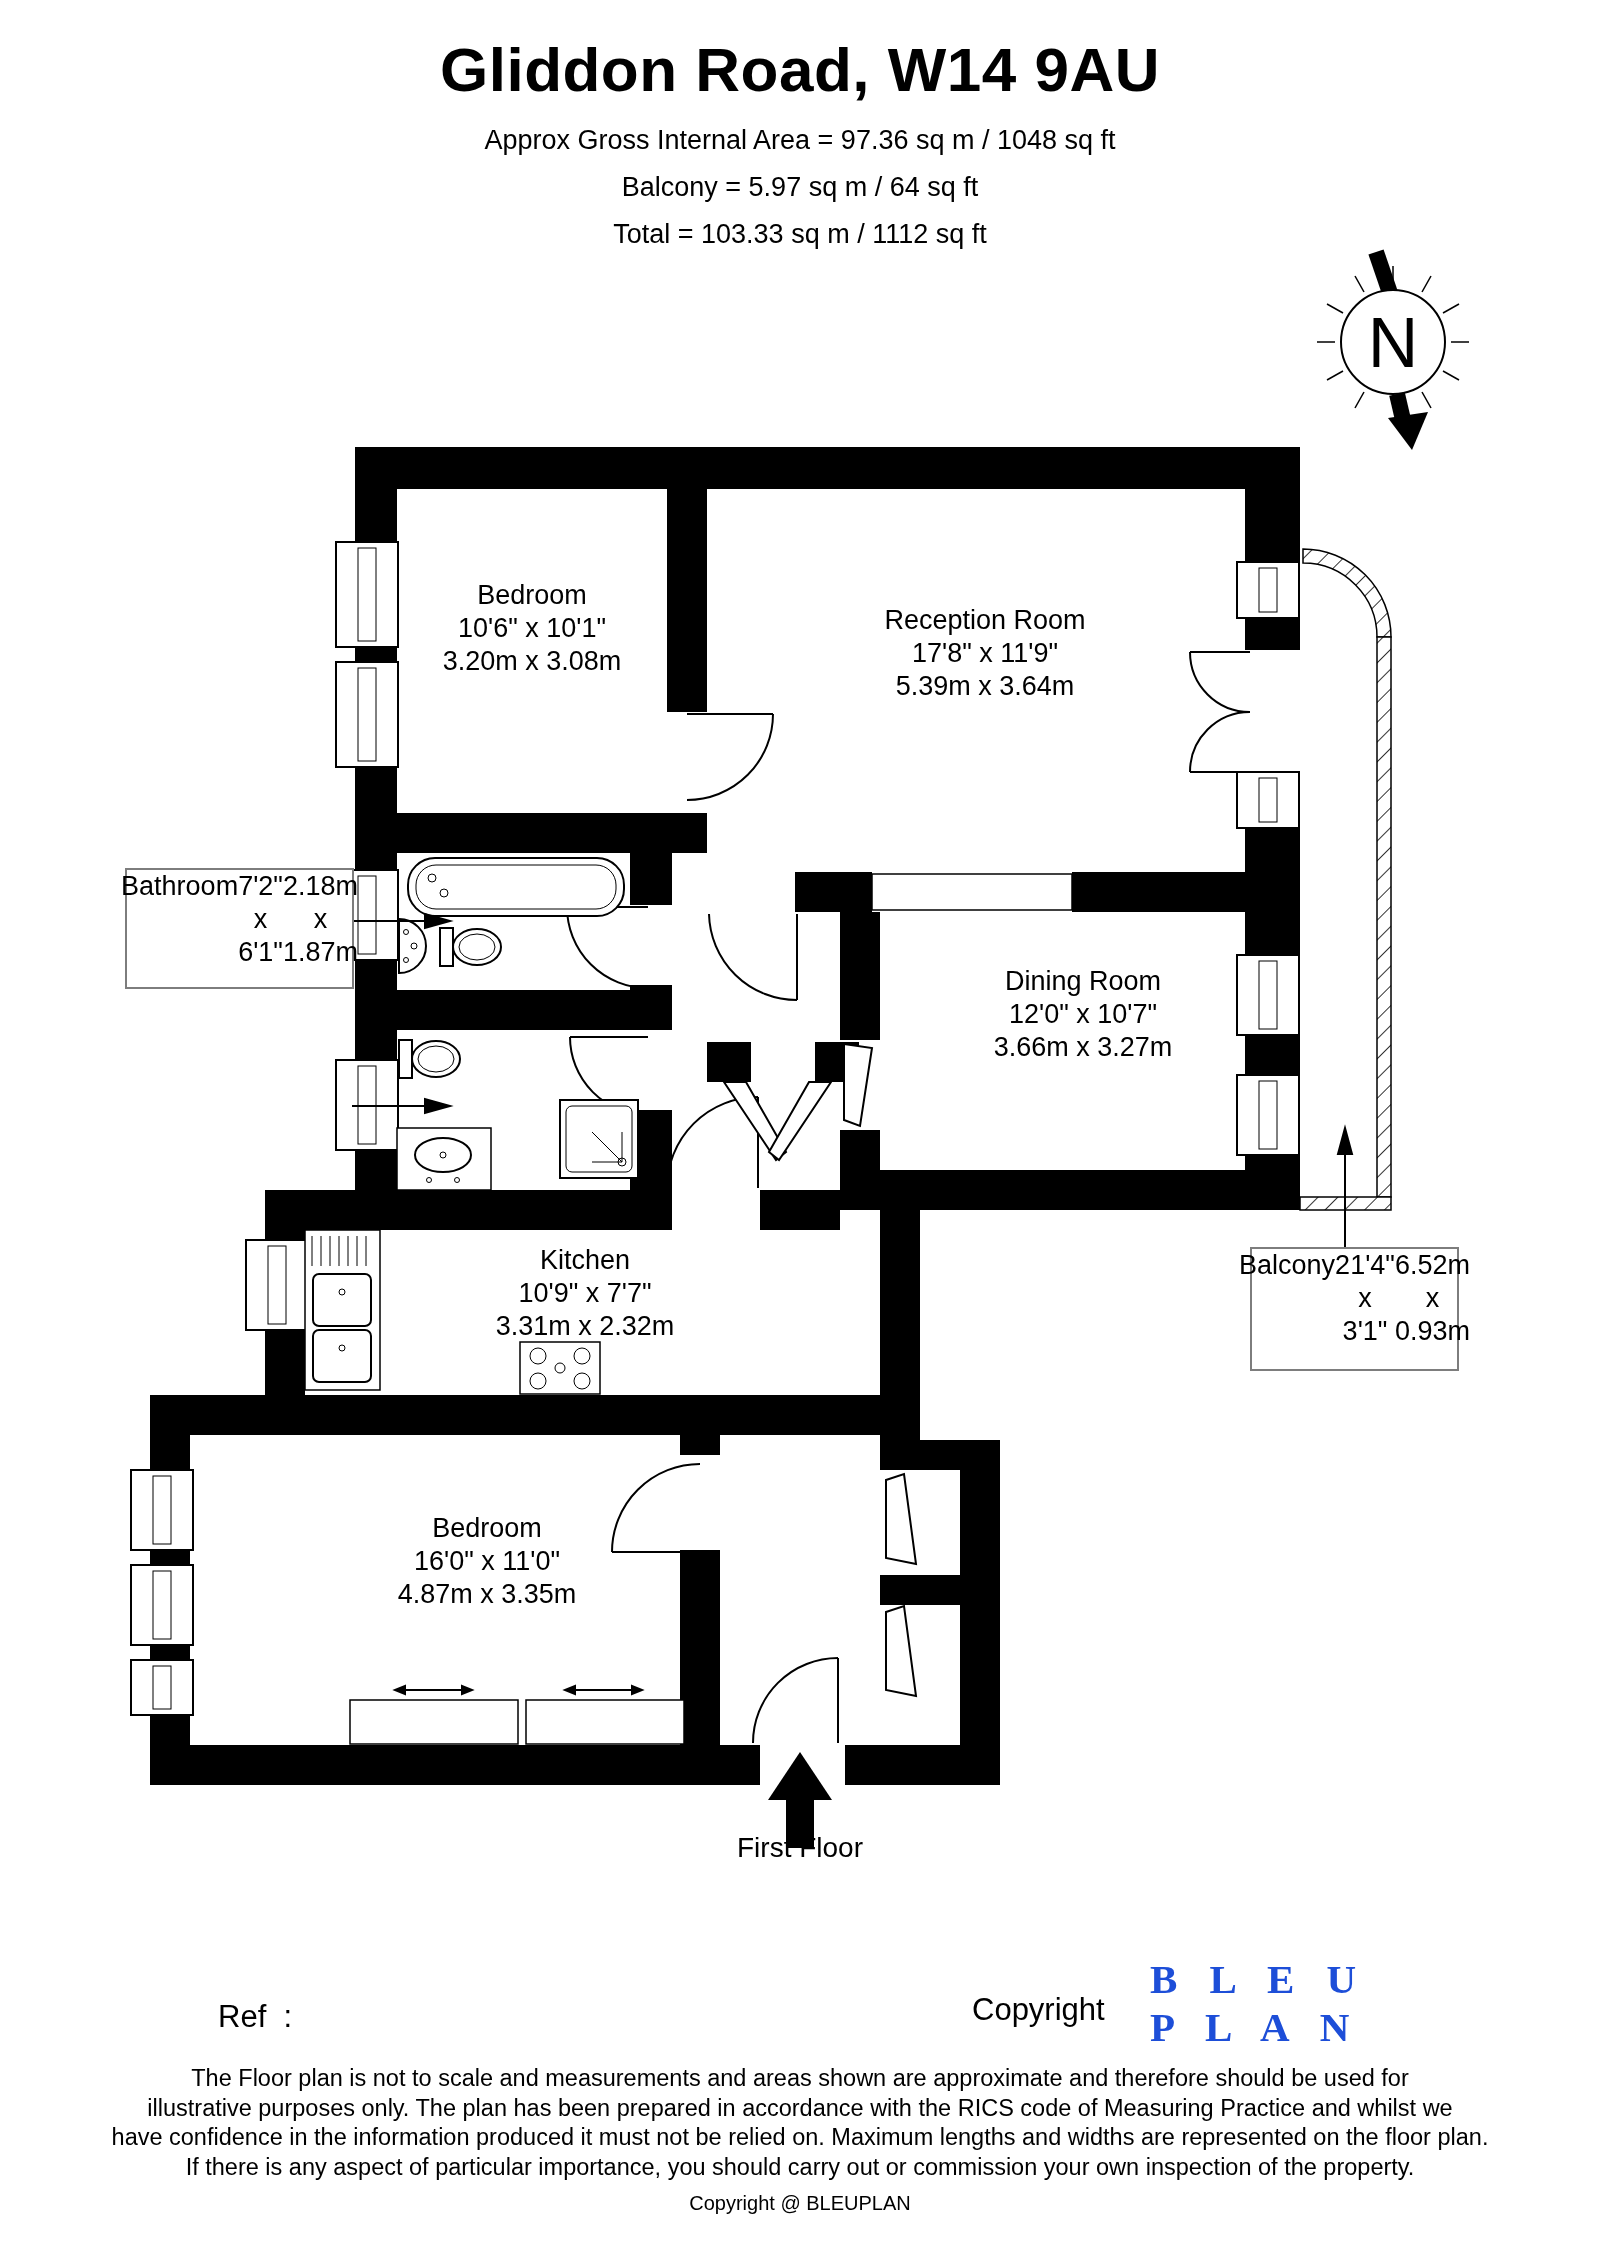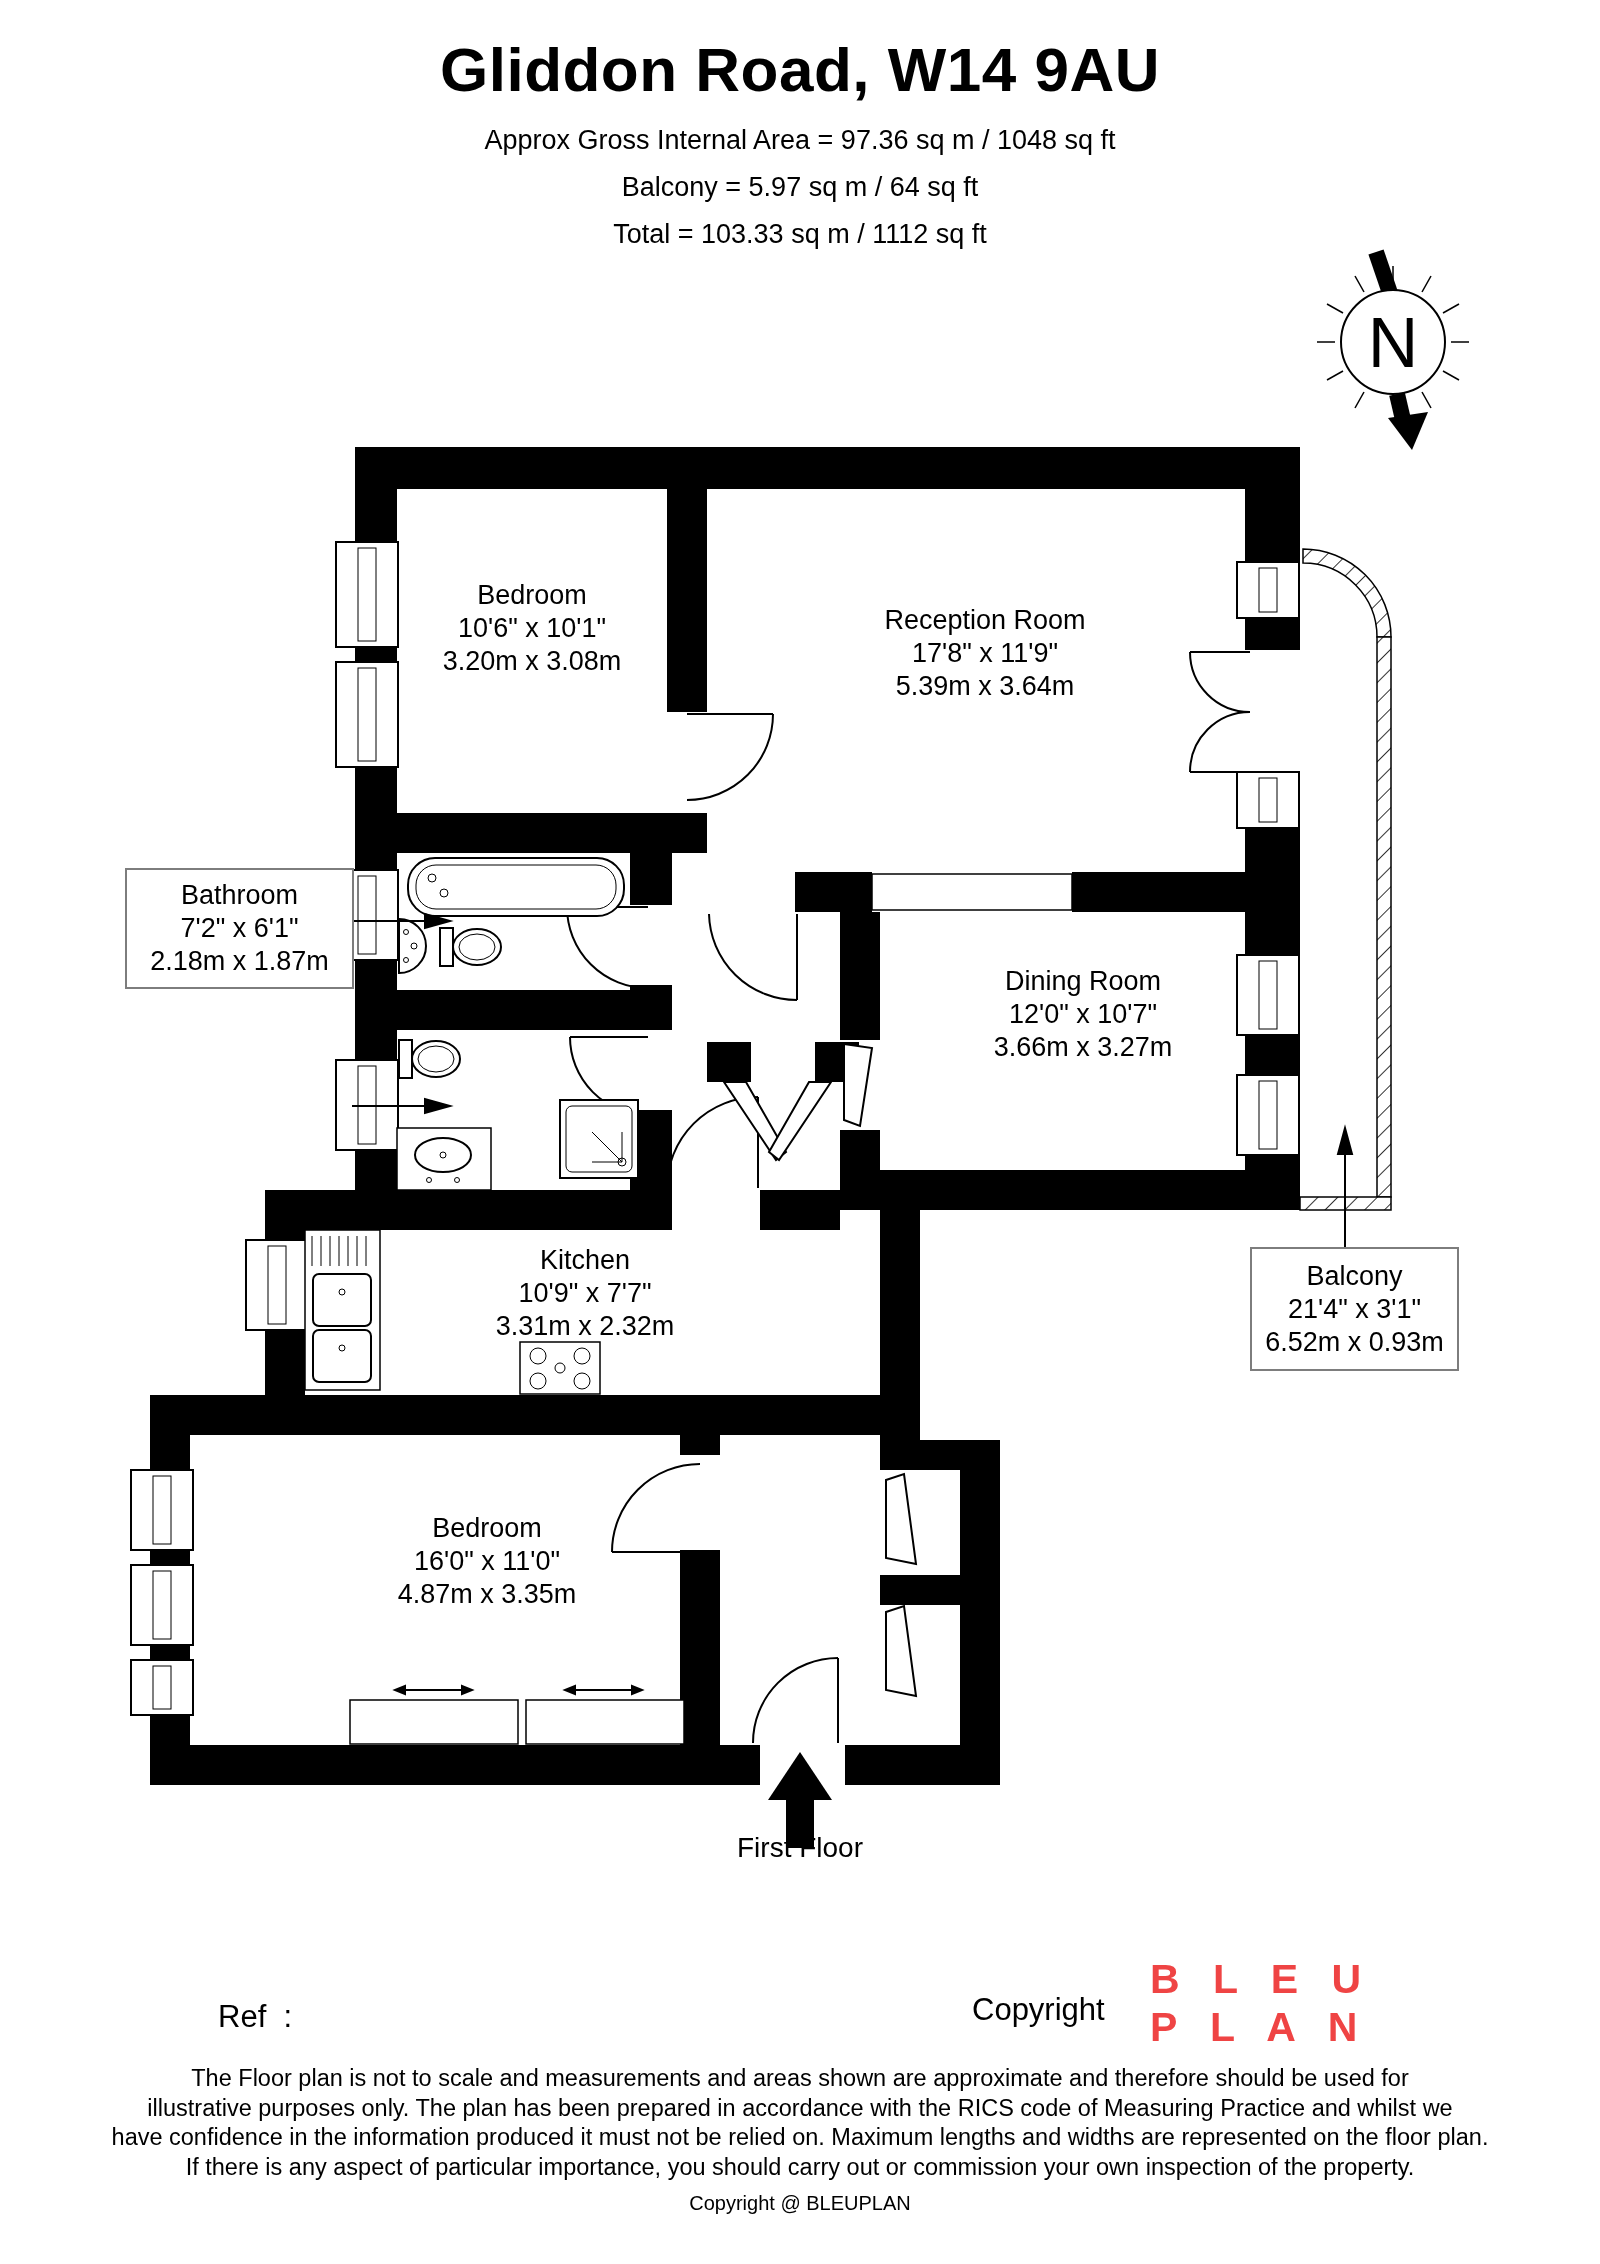--- a/index.html
+++ b/index.html
@@ -4,28 +4,28 @@
 <style>
   html,body{margin:0;padding:0;background:#fff;}
   .page{position:relative;width:1600px;height:2264px;background:#fff;
         font-family:"Liberation Sans", sans-serif;color:#000;overflow:hidden;}
   svg.plan{position:absolute;left:0;top:0;z-index:1;}
   .hdr{position:absolute;top:22px;left:0;width:100%;text-align:center;z-index:2;}
   .hdr h1{margin:12px;font-size:62px;font-weight:bold;letter-spacing:0.5px;}
   .hdr .sub{font-size:27px;line-height:47px;}
   .room-label{position:absolute;text-align:center;font-size:27px;line-height:33px;z-index:3;}
   .callout{position:absolute;text-align:center;font-size:27px;line-height:33px;
-           border:2px solid #7d7d7d;background:#fff;display:flex;flex-direction:column;
+           border:2px solid #7d7d7d;background:#fff;display:flex;
            justify-content:center;z-index:3;}
   .first-floor{position:absolute;left:650px;top:1832px;width:300px;text-align:center;
                font-size:28px;z-index:3;}
   .footer-ref{position:absolute;left:218px;top:1992px;font-size:31px;white-space:pre;z-index:3;margin-top:7px;}
   .footer-copy{position:absolute;left:972px;top:1992px;font-size:31px;z-index:3;}
-  .logo{position:absolute;left:1150px;top:1955px;color:#ef4444;font-weight:bold;
-        font-size:41px;line-height:48px;letter-spacing:11px;z-index:3;}
+  .logo{position:absolute;left:1150px;top:1955px;color:#1d4ed8;font-weight:bold;
+        font-size:41px;line-height:48px;letter-spacing:11px;z-index:3;font-family:Liberation Serif, serif;}
   .disclaimer{position:absolute;left:50px;top:2064px;width:1500px;text-align:center;
               font-size:23.5px;line-height:29.5px;z-index:3;}
   .copyline{position:absolute;left:0;top:2192px;width:100%;text-align:center;font-size:20px;z-index:3;}
 </style>
 </head>
 <body>
 
 <div class="page">
 
   <svg class="plan" width="1600" height="2264" viewBox="0 0 1600 2264">

